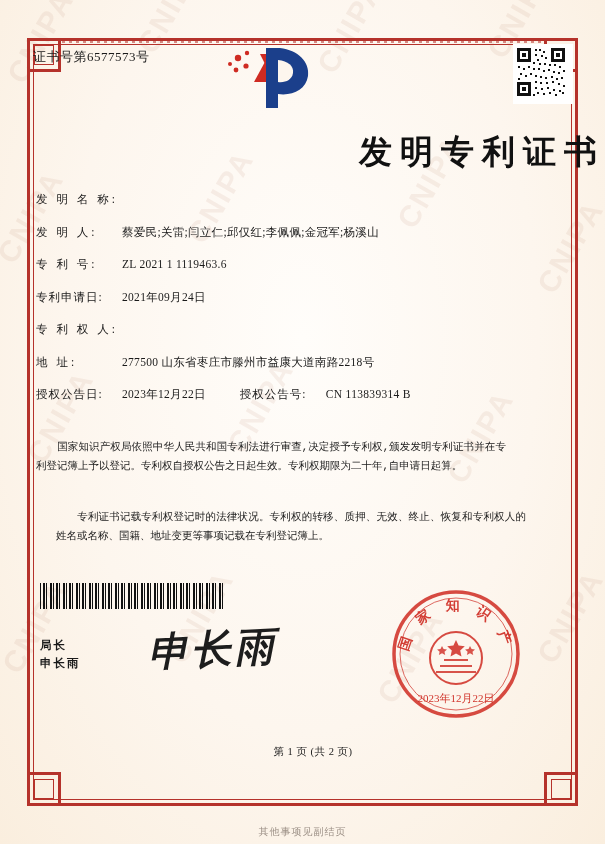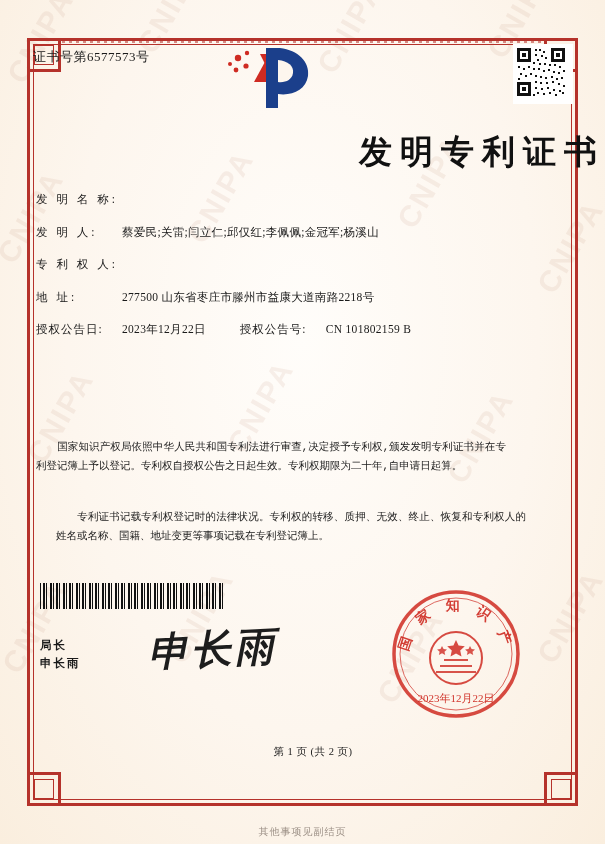--- a/index.html
+++ b/index.html
@@ -383,31 +383,39 @@
 
   <div class="fields">
     <div class="row">
       <div class="label">发 明 名 称:</div>
     </div>
     <div class="row">
       <div class="label">发 明 人:</div>
       <div class="value">蔡爱民;关雷;闫立仁;邱仅红;李佩佩;金冠军;杨溪山</div>
     </div>
     <div class="row">
+      <div class="label">专 利 号:</div>
+      <div class="value">ZL 2021 1 1119463.6</div>
+    </div>
+    <div class="row">
+      <div class="label tight">专利申请日:</div>
+      <div class="value">2021年09月24日</div>
+    </div>
+    <div class="row">
       <div class="label">专 利 权 人:</div>
     </div>
     <div class="row">
       <div class="label">地        址:</div>
       <div class="value">277500 山东省枣庄市滕州市益康大道南路2218号</div>
     </div>
     <div class="row split">
       <div class="label tight">授权公告日:</div>
       <div class="value">2023年12月22日</div>
       <div class="label2">授权公告号:</div>
-      <div class="value">CN 101802159 B</div>
+      <div class="value">CN 113839314 B</div>
     </div>
   </div>
 
   <div class="para para-1"><span class="indent"></span><span>国家知识产权局依照中华人民共和国专利法进行审查,决定授予专利权,颁发发明专利证书并在专利登记簿上予以登记。专利权自授权公告之日起生效。专利权期限为二十年,自申请日起算。</span></div>
   <div class="para para-2"><span class="indent"></span><span>专利证书记载专利权登记时的法律状况。专利权的转移、质押、无效、终止、恢复和专利权人的姓名或名称、国籍、地址变更等事项记载在专利登记簿上。</span></div>
 
   <div class="barcode"></div>
 
   <div class="sig-label">
     <div>局长</div>

